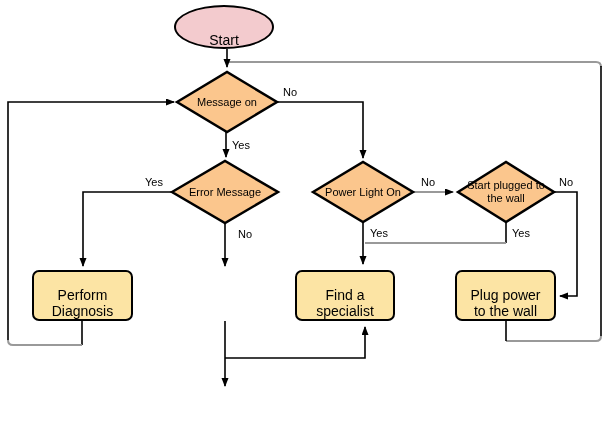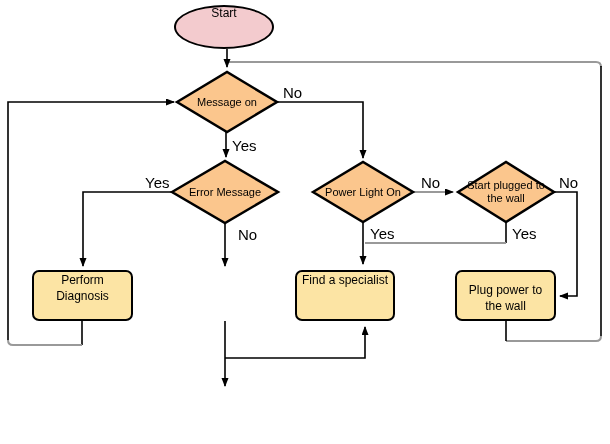--- a/index.html
+++ b/index.html
@@ -2,35 +2,35 @@
 <html><head>
 <meta charset="utf-8">
 <style>
   html,body{margin:0;padding:0;background:#ffffff;}
   .canvas{
     position:relative;width:610px;height:444px;background:#ffffff;overflow:hidden;
     font-family:"Liberation Sans","DejaVu Sans",sans-serif;color:#000;
   }
   .layer{position:absolute;left:0;top:0;}
   .node{
-    position:absolute;display:flex;align-items:flex-start;justify-content:center;
-    text-align:center;font-size:12px;line-height:13px;box-sizing:border-box;
+    position:absolute;display:flex;align-items:flex-end;justify-content:center;
+    text-align:center;font-size:14px;line-height:13px;box-sizing:border-box;
   }
   .terminator{
     background:#f3cbce;border:2.5px solid #000;border-radius:50%;
   }
   .process{
     background:#fce4a4;border:2.5px solid #000;border-radius:7px;line-height:16px;
   }
   .diamond-label{
     position:absolute;display:flex;align-items:center;justify-content:center;
     text-align:center;font-size:11px;line-height:13px;
   }
   .edge-label{
-    position:absolute;font-size:15px;line-height:13px;white-space:nowrap;
+    position:absolute;font-size:11px;line-height:13px;white-space:nowrap;
   }
 </style>
 </head>
 <body>
 
 <div class="canvas">
 
   <svg class="layer" width="610" height="444" viewBox="0 0 610 444">
     <defs>
       <marker id="arr" markerUnits="userSpaceOnUse" markerWidth="10" markerHeight="8" refX="8" refY="3.5" orient="auto">
@@ -92,21 +92,21 @@
   <div class="diamond-label" style="left:461px;top:177px;width:90px;height:30px;">
     <span>Start plugged to the wall</span>
   </div>
 
   <div class="node process" style="left:32px;top:270px;width:101px;height:51px;padding:0 4px;">
     <span>Perform Diagnosis</span>
   </div>
   <div class="node process" style="left:295px;top:270px;width:100px;height:51px;padding:0 2px;">
     <span>Find a specialist</span>
   </div>
-  <div class="node process" style="left:455px;top:270px;width:101px;height:51px;padding:10px 6px;">
+  <div class="node process" style="left:455px;top:270px;width:101px;height:51px;padding:0 6px;">
     <span>Plug power to the wall</span>
   </div>
 
   <span class="edge-label" style="left:283px;top:86px;">No</span>
   <span class="edge-label" style="left:232px;top:139px;">Yes</span>
   <span class="edge-label" style="left:145px;top:176px;">Yes</span>
   <span class="edge-label" style="left:238px;top:228px;">No</span>
   <span class="edge-label" style="left:421px;top:176px;">No</span>
   <span class="edge-label" style="left:370px;top:227px;">Yes</span>
   <span class="edge-label" style="left:559px;top:176px;">No</span>

